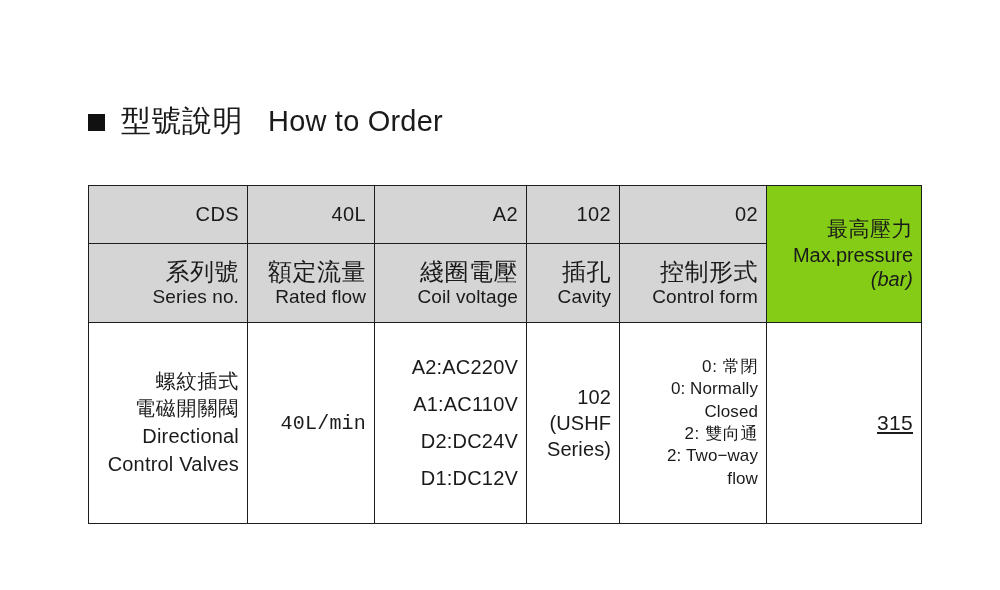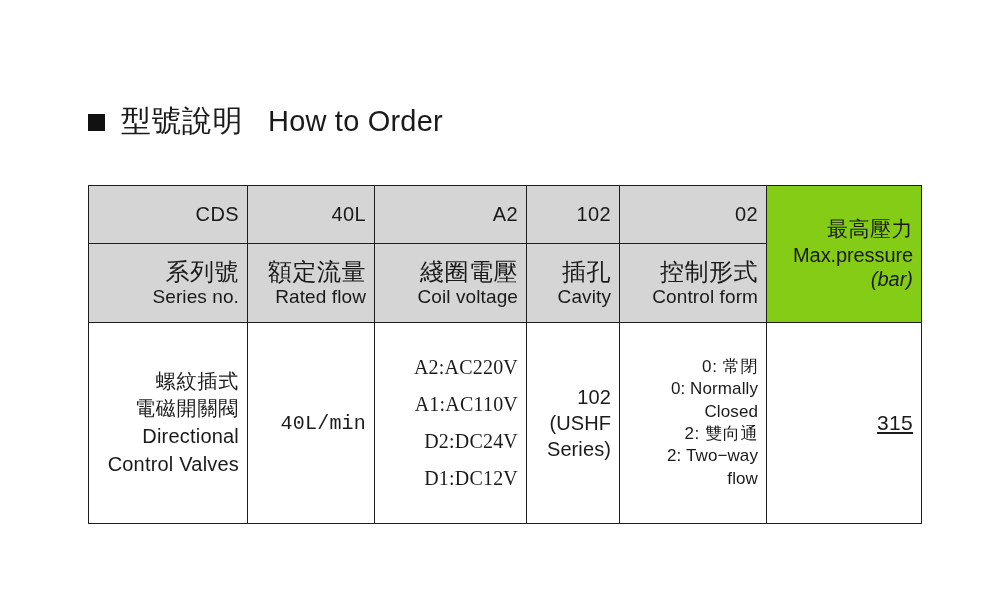--- a/index.html
+++ b/index.html
@@ -131,21 +131,20 @@
 
   .flow-cell {
     font-size: 20px;
     letter-spacing: 0.2px;
     font-family: Liberation Mono, monospace;
   }
 
   .voltage-cell {
     text-align: left;
     padding-left: 22px;
-    font-family: Liberation Serif, serif;
   }
   .voltage-cell .line {
     display: block;
     font-size: 20px;
     line-height: 1.85;
     letter-spacing: 0.2px;
     white-space: nowrap;
   }
 
   .cavity-cell .line {

